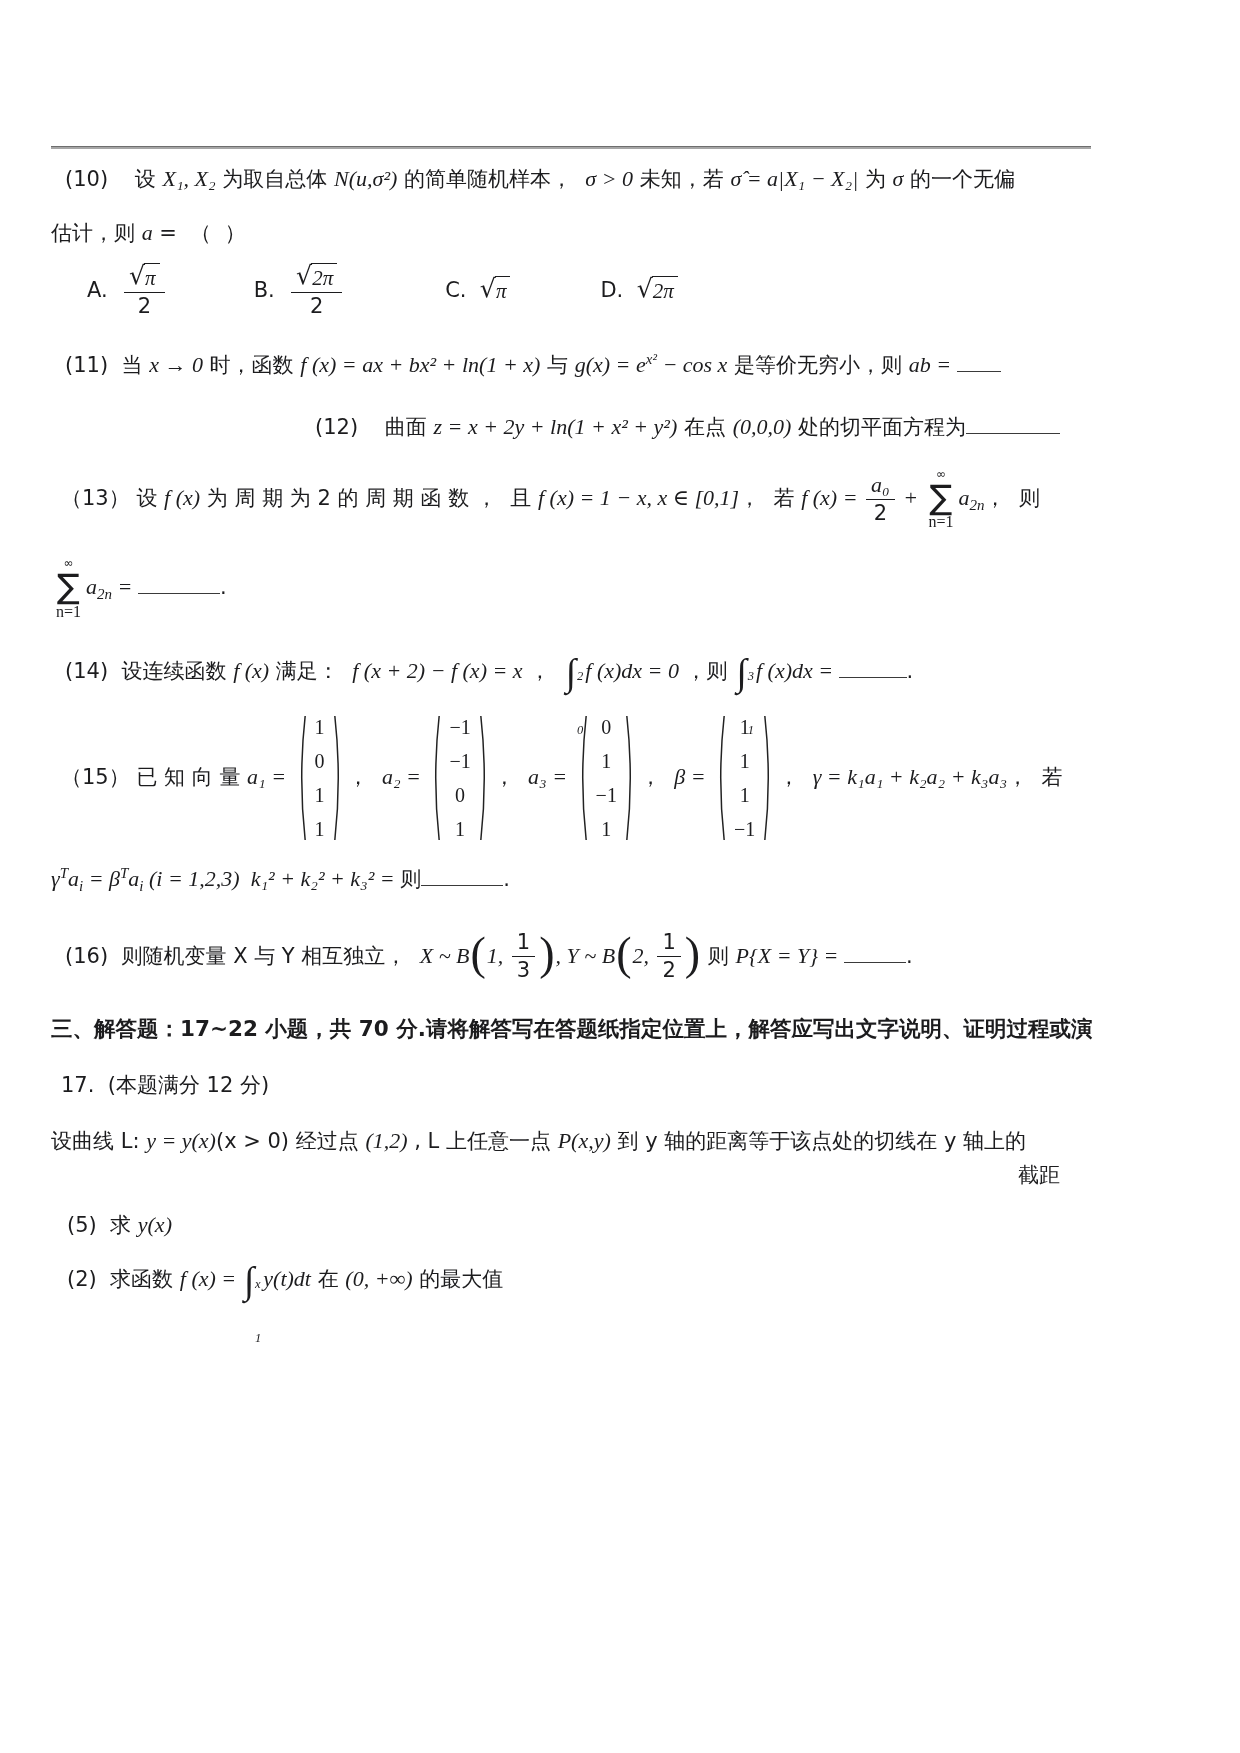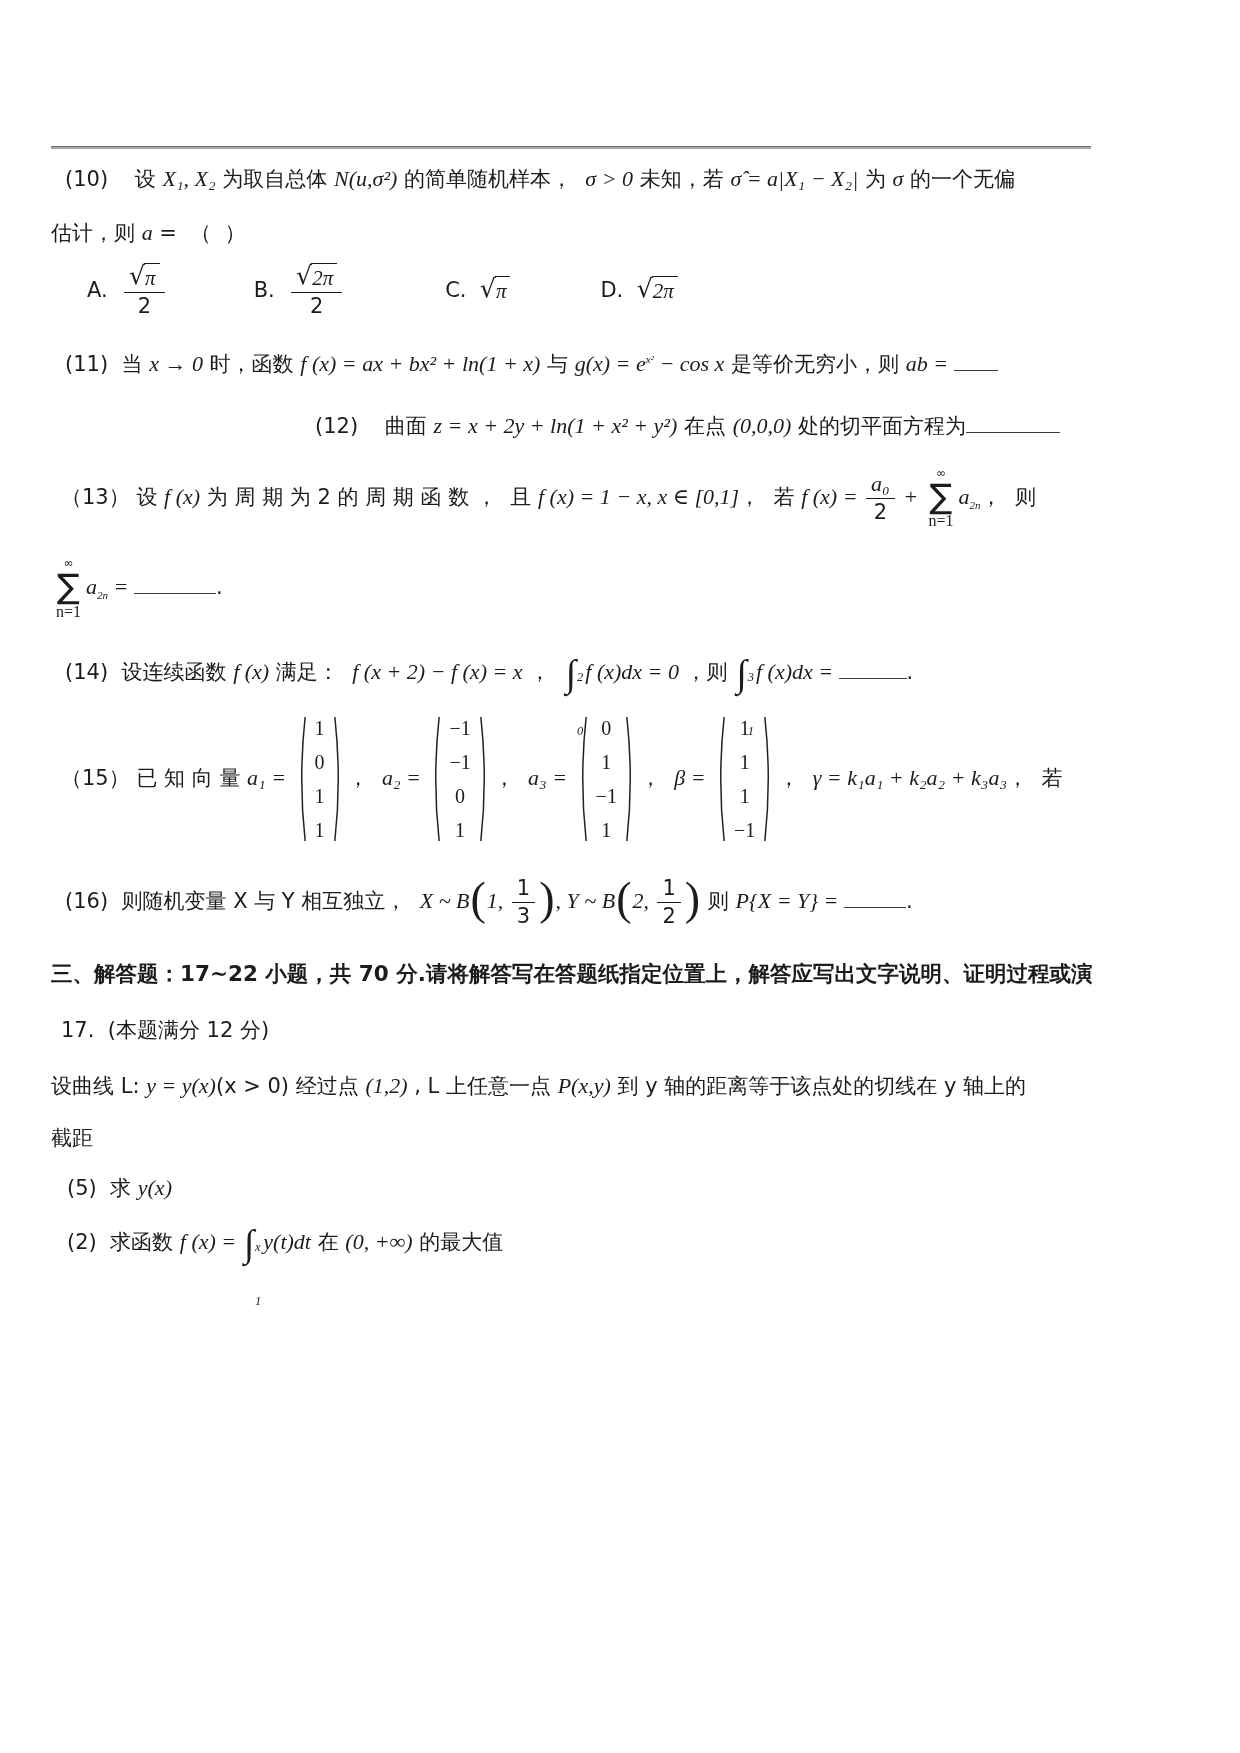--- a/index.html
+++ b/index.html
@@ -9,21 +9,21 @@
     padding:0 36px 0 51px;
     font-family:"DejaVu Sans","Liberation Sans",sans-serif;
     font-size:21px;
   }
   .rule{width:1040px;height:2px;background:#a6a6a6;border-top:1px solid #6e6e6e;margin-top:146px;}
   .line{white-space:pre;line-height:34px;}
   .hd{font-weight:bold;font-size:21.5px;}
   
   .m{font-family:"Liberation Serif","DejaVu Serif",serif;font-style:italic;font-size:22px;}
   .t{}
-  sup.m,sub.m{font-size:11px;font-family:"Liberation Serif","DejaVu Serif",serif;}
+  sup.m,sub.m{font-size:15px;font-family:"Liberation Serif","DejaVu Serif",serif;}
   
   .frac{display:inline-flex;flex-direction:column;align-items:center;vertical-align:middle;margin:0 3px;line-height:1.2;}
   .frac .num{border-bottom:1.5px solid currentColor;padding:0 5px 1px;display:inline-flex;align-items:flex-end;}
   .frac .den{padding-top:1px;}
   
   .sqrt{display:inline-flex;align-items:flex-start;line-height:1.25;}
   .sqrt .rad{font-size:1.2em;line-height:1.05;font-style:normal;font-family:"DejaVu Sans",sans-serif;}
   .sqrt .sqb{border-top:1.6px solid currentColor;padding:1px 4px 0 1px;margin-left:-1px;
              font-family:"Liberation Serif","DejaVu Serif",serif;font-style:italic;}
   
@@ -58,21 +58,21 @@
   #q13l1{margin-top:16px;padding-left:10px;line-height:68px;}
   #q13l2{margin-top:10px;line-height:76px;}
   #q14{margin-top:12px;padding-left:14px;line-height:54px;}
   #q15l1{margin-top:6px;padding-left:10px;line-height:146px;}
   #q15l2{margin-top:4px;line-height:38px;}
   #q16{margin-top:14px;padding-left:14px;line-height:72px;}
   #sec3l1{margin-top:20px;}
   #sec3l2{margin-top:20px;}
   #q17t{margin-top:22px;padding-left:10px;}
   #q17b1{margin-top:22px;}
-  #q17b2{margin-top:18px;}
+  #q17b2{text-align:right;}
   #q17s1{margin-top:16px;padding-left:16px;}
   #q17s2{margin-top:10px;padding-left:16px;line-height:54px;}
 </style>
 </head>
 <body>
 
 <div class="page">
   <div class="rule"></div>
 
   <div class="line" id="q10l1"><span class="t">(10)    设 </span><span class="m">X₁, X₂</span><span class="t"> 为取自总体 </span><span class="m">N(u,σ²)</span><span class="t"> 的简单随机样本，  </span><span class="m">σ &gt; 0</span><span class="t"> 未知，若 </span><span class="m">σ̂ = a|X₁ − X₂|</span><span class="t"> 为 </span><span class="m">σ</span><span class="t"> 的一个无偏</span></div>
@@ -95,20 +95,21 @@
           <path d="M2 3 Q 9.5 50 2 97" stroke="#222" fill="none" stroke-width="1.5" vector-effect="non-scaling-stroke"></path>
         </svg></span><span class="t">，  </span><span class="m">a₃ = </span><span class="vec"><svg viewBox="0 0 12 100" preserveAspectRatio="none" class="vparen">
           <path d="M10 3 Q 2.5 50 10 97" stroke="#222" fill="none" stroke-width="1.5" vector-effect="non-scaling-stroke"></path>
         </svg><span class="veccol"><span class="vrow">0</span><span class="vrow">1</span><span class="vrow">−1</span><span class="vrow">1</span></span><svg viewBox="0 0 12 100" preserveAspectRatio="none" class="vparen">
           <path d="M2 3 Q 9.5 50 2 97" stroke="#222" fill="none" stroke-width="1.5" vector-effect="non-scaling-stroke"></path>
         </svg></span><span class="t">，  </span><span class="m">β = </span><span class="vec"><svg viewBox="0 0 12 100" preserveAspectRatio="none" class="vparen">
           <path d="M10 3 Q 2.5 50 10 97" stroke="#222" fill="none" stroke-width="1.5" vector-effect="non-scaling-stroke"></path>
         </svg><span class="veccol"><span class="vrow">1</span><span class="vrow">1</span><span class="vrow">1</span><span class="vrow">−1</span></span><svg viewBox="0 0 12 100" preserveAspectRatio="none" class="vparen">
           <path d="M2 3 Q 9.5 50 2 97" stroke="#222" fill="none" stroke-width="1.5" vector-effect="non-scaling-stroke"></path>
         </svg></span><span class="t">，  </span><span class="m">γ = k₁a₁ + k₂a₂ + k₃a₃</span><span class="t">，  若</span></div>
+  <div class="line" id="q15l2"><span class="m">γ</span><sup class="m">T</sup><span class="m">a</span><sub class="m">i</sub><span class="m"> = β</span><sup class="m">T</sup><span class="m">a</span><sub class="m">i</sub><span class="m"> (i = 1,2,3)  k₁² + k₂² + k₃² = </span><span class="t">则</span><span class="blank" style="width: 82px;"></span><span class="t">.</span></div>
   <div class="line" id="q16"><span class="t">(16)  则随机变量 X 与 Y 相互独立，  </span><span class="m">X ~ B</span><span class="bigp">(</span><span class="m">1, </span><span class="frac"><span class="num"><span class="t">1</span></span><span class="den"><span class="t">3</span></span></span><span class="bigp">)</span><span class="m">, Y ~ B</span><span class="bigp">(</span><span class="m">2, </span><span class="frac"><span class="num"><span class="t">1</span></span><span class="den"><span class="t">2</span></span></span><span class="bigp">)</span><span class="t"> 则 </span><span class="m">P{X = Y} = </span><span class="blank" style="width: 62px;"></span><span class="t">.</span></div>
 
   <div class="line hd" id="sec3l1">三、解答题：17~22 小题，共 70 分.请将解答写在答题纸指定位置上，解答应写出文字说明、证明过程或演</div>
 
   <div class="line" id="q17t">17.  (本题满分 12 分)</div>
   <div class="line" id="q17b1"><span class="t">设曲线 L: </span><span class="m">y = y(x)</span><span class="t">(x &gt; 0) 经过点 </span><span class="m">(1,2)</span><span class="t"> , L 上任意一点 </span><span class="m">P(x,y)</span><span class="t"> 到 y 轴的距离等于该点处的切线在 y 轴上的</span></div>
   <div class="line" id="q17b2">截距</div>
   <div class="line" id="q17s1"><span class="t">(5)  求 </span><span class="m">y(x)</span></div>
   <div class="line" id="q17s2"><span class="t">(2)  求函数 </span><span class="m">f (x) = </span><span class="intwrap"><span class="intsym">∫</span><span class="intlim"><span class="ilt">x</span><span class="ilb">1</span></span></span><span class="m">y(t)dt</span><span class="t"> 在 </span><span class="m">(0, +∞)</span><span class="t"> 的最大值</span></div>
 </div>

